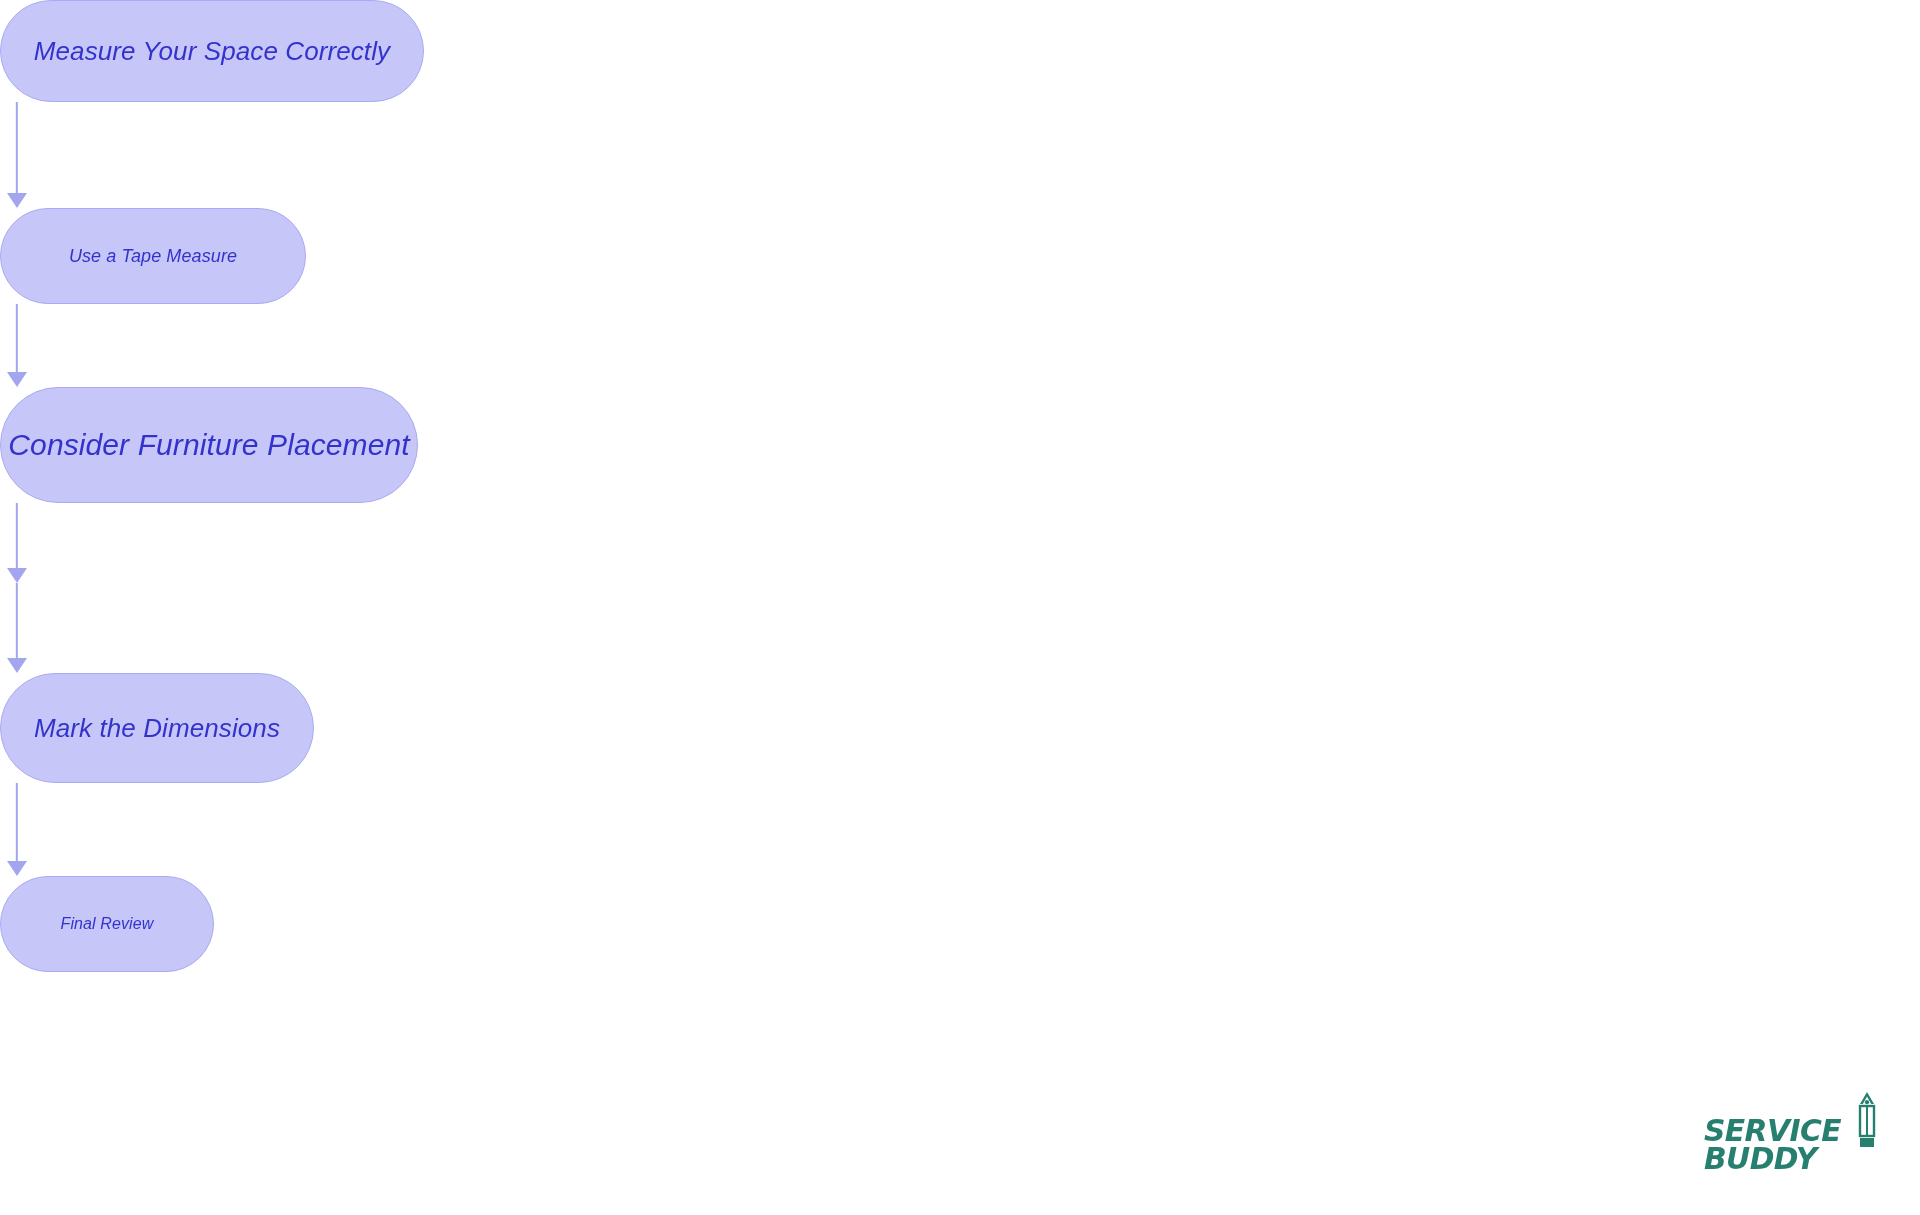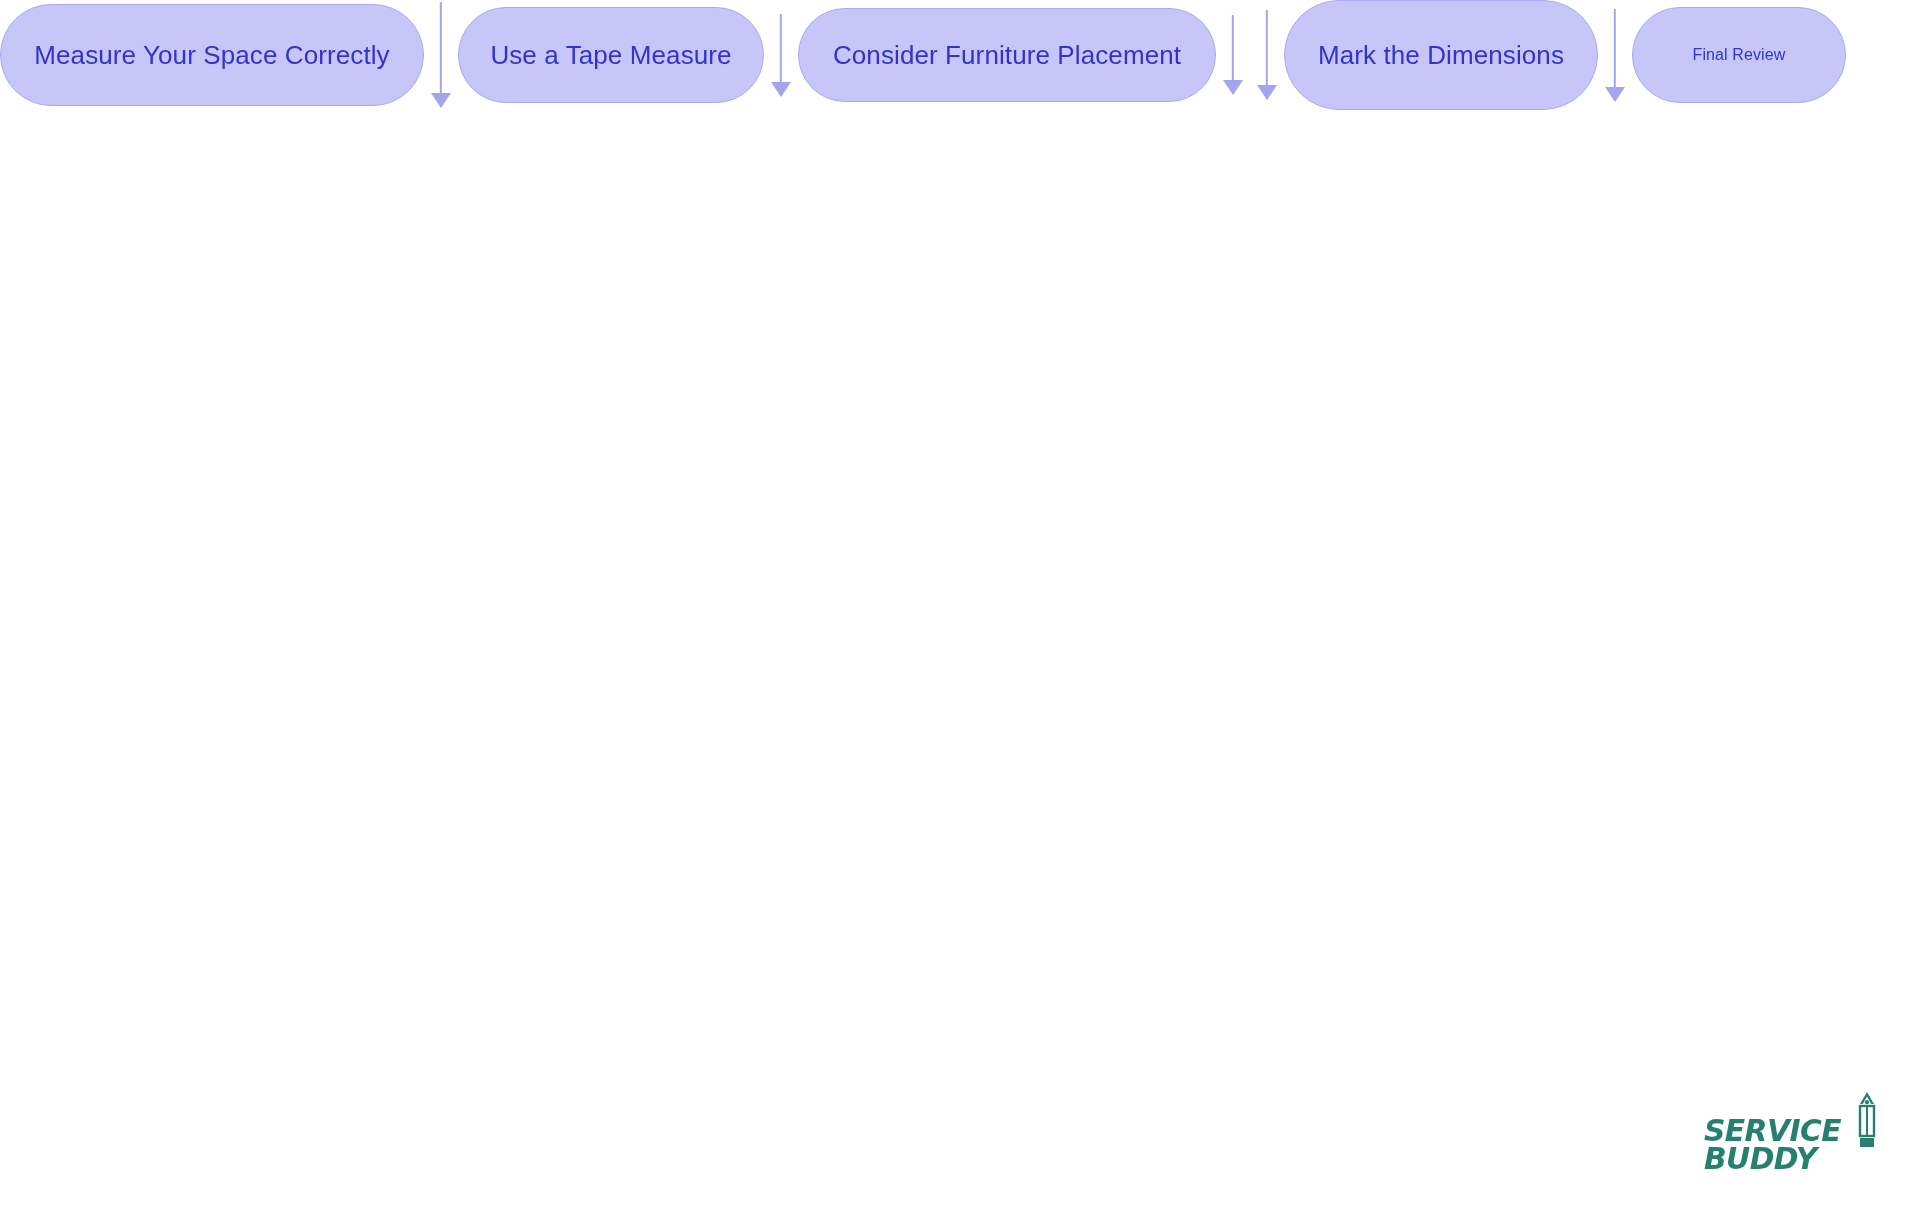--- a/index.html
+++ b/index.html
@@ -23,22 +23,23 @@
     height: 1215px;
   }
 
   
   .flow {
     position: absolute;
     left: 0;
     top: 0;
     width: 1920px;
     display: flex;
-    flex-direction: row;
-    align-items: center;
+    flex-direction: column;
+    align-items: flex-start;
+    font-style: italic;
   }
 
   .node {
     box-sizing: border-box;
     background: #c6c7f8;
     border: 1.6px solid #a9abf0;
     border-radius: 999px;
     color: #3333cc;
     display: flex;
     align-items: center;
@@ -50,22 +51,22 @@
   }
 
   .node-label {
     display: block;
     line-height: 1;
     padding: 0 4px;
   }
 
   
   .n1 { width: 424px; height: 102px; font-size: 26px; }
-  .n2 { width: 306px; height: 96px;  font-size: 26px; }
-  .n3 { width: 418px; height: 94px; font-size: 26px; }
+  .n2 { width: 306px; height: 96px;  font-size: 18px; }
+  .n3 { width: 418px; height: 116px; font-size: 30px; }
   .n4 { width: 378px; height: 98px;  font-size: 26px; }
   .n5 { width: 314px; height: 110px;  font-size: 26px; }
   .n6 { width: 214px; height: 96px;  font-size: 16px; }
 
   
   .connector {
     position: relative;
     width: 34px;
     display: flex;
     justify-content: center;

